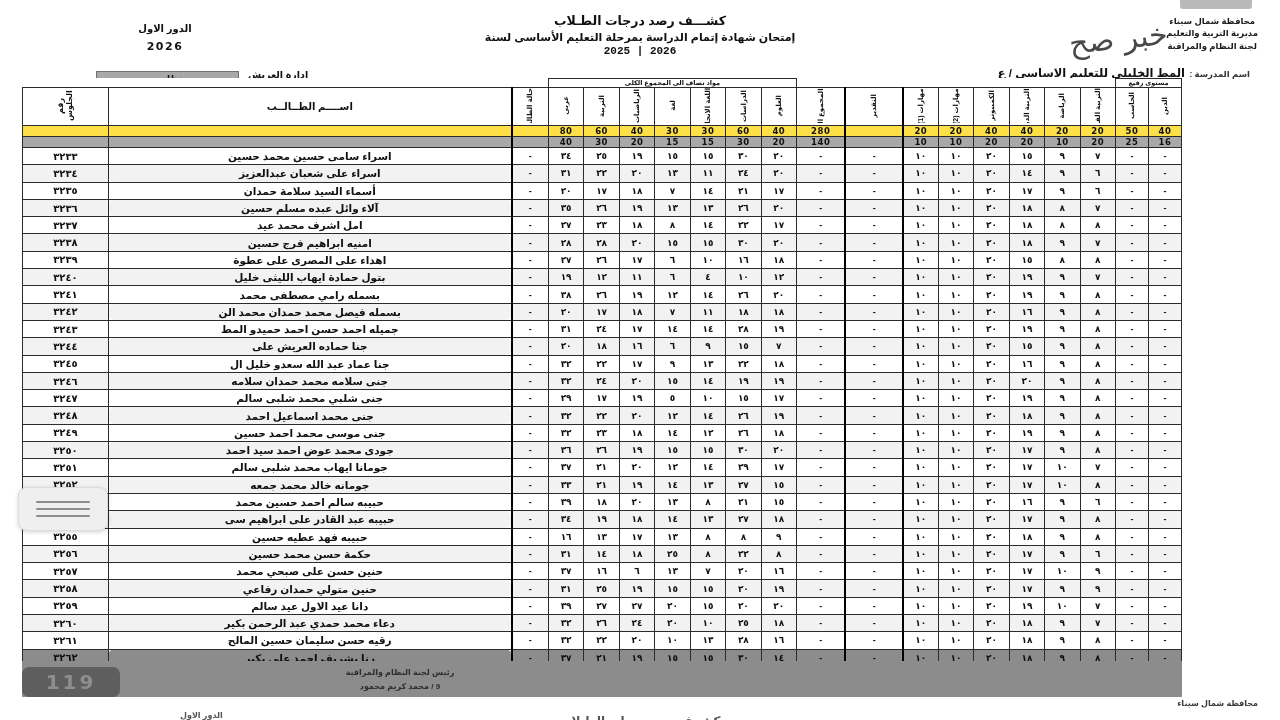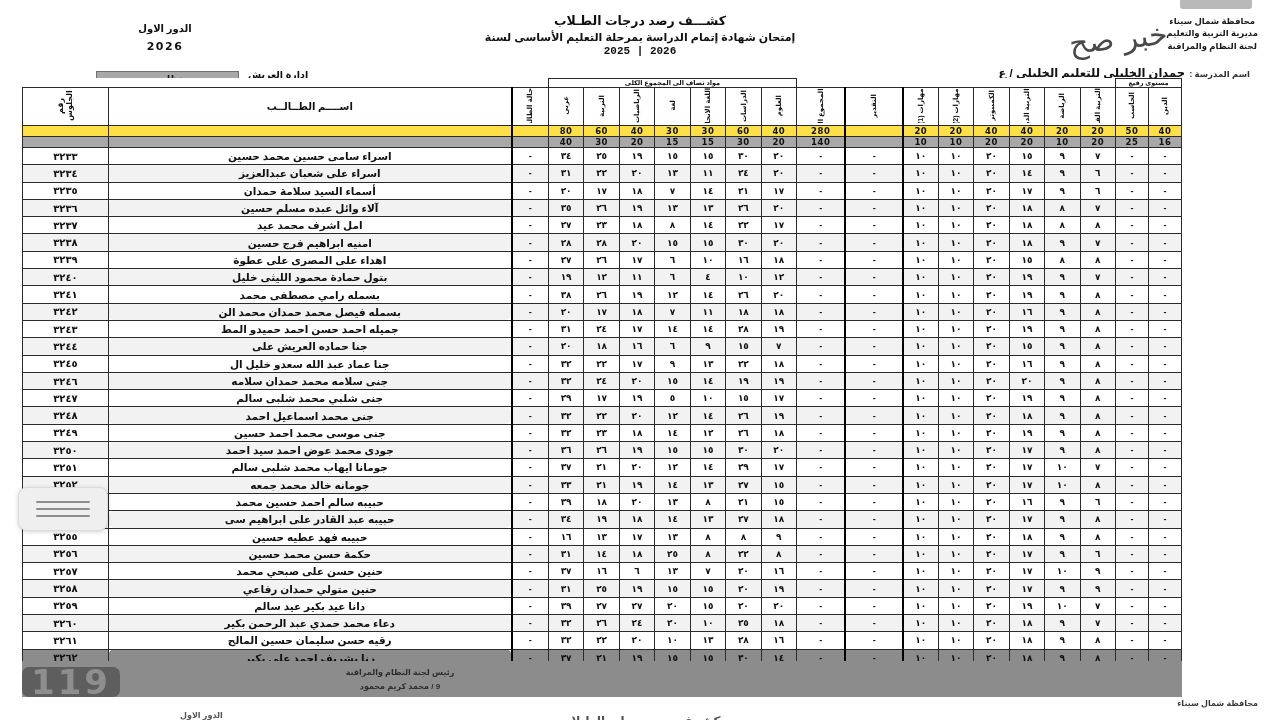--- a/index.html
+++ b/index.html
@@ -207,21 +207,21 @@
     line-height: 1.7;
   }
 
   .pagebadge {
     position: absolute; left: 22px; top: 658px;
     width: 98px; height: 30px;
     background: #5e5e5e;
     border-radius: 7px;
     display: flex; align-items: center; justify-content: center;
     color: #8e8e8e;
-    font-size: 34px; font-weight: bold;
+    font-size: 20px; font-weight: bold;
     font-family: "DejaVu Sans", sans-serif;
     letter-spacing: 3px;
   }
 
   
   .fab {
     position: absolute; left: 18px; top: 487px;
     width: 90px; height: 44px;
     background: #efefef;
     border: 1px solid #dcdcdc;
@@ -279,21 +279,21 @@
         <div class="t-year">2025 | 2026</div>
       </div>
 
       <div class="hdr-left">
         <div class="round-label">الدور الاول</div>
         <div class="round-year">2026</div>
       </div>
 
       <div class="admin">إدارة العريش</div>
       <div class="school-label">اسم المدرسة :</div>
-      <div class="school-name">حمدان الخليلي للتعليم الخليلي / ع</div>
+      <div class="school-name">المط الخليلي للتعليم الاساسي / ع</div>
       <div class="status-chip">نظامى</div>
     </div>
 
     <div class="tbl-wrap">
       <table class="grades">
         <colgroup id="cg">
             <col style="width: 27px;">
             <col style="width: 27px;">
             <col style="width: 29px;">
             <col style="width: 29px;">
@@ -555,21 +555,21 @@
               <td class="sep-l sep-r">-</td>
               <td class="sep-r">-</td>
               <td class="">١٢</td>
               <td class="">١٠</td>
               <td class="">٤</td>
               <td class="">٦</td>
               <td class="">١١</td>
               <td class="">١٢</td>
               <td class="">١٩</td>
               <td class="sep-l">-</td>
-              <td class="name-cell">بتول حمادة محمود الليثى خليل</td>
+              <td class="name-cell">بتول حمادة ايهاب الليثى خليل</td>
               <td class="seat-cell">٣٢٤٠</td>
             </tr>
             <tr class="table-row">
               <td class="">-</td>
               <td class="">-</td>
               <td class="">٨</td>
               <td class="">٩</td>
               <td class="">١٩</td>
               <td class="">٢٠</td>
               <td class="">١٠</td>
@@ -973,21 +973,21 @@
               <td class="sep-l sep-r">-</td>
               <td class="sep-r">-</td>
               <td class="">٢٠</td>
               <td class="">٢٠</td>
               <td class="">١٥</td>
               <td class="">٢٠</td>
               <td class="">٢٧</td>
               <td class="">٢٧</td>
               <td class="">٣٩</td>
               <td class="sep-l">-</td>
-              <td class="name-cell">دانا عيد بكير عيد سالم</td>
+              <td class="name-cell">دانا عيد الاول عيد سالم</td>
               <td class="seat-cell">٣٢٥٩</td>
             </tr>
             <tr class="table-row alt">
               <td class="">-</td>
               <td class="">-</td>
               <td class="">٧</td>
               <td class="">٩</td>
               <td class="">١٨</td>
               <td class="">٢٠</td>
               <td class="">١٠</td>

